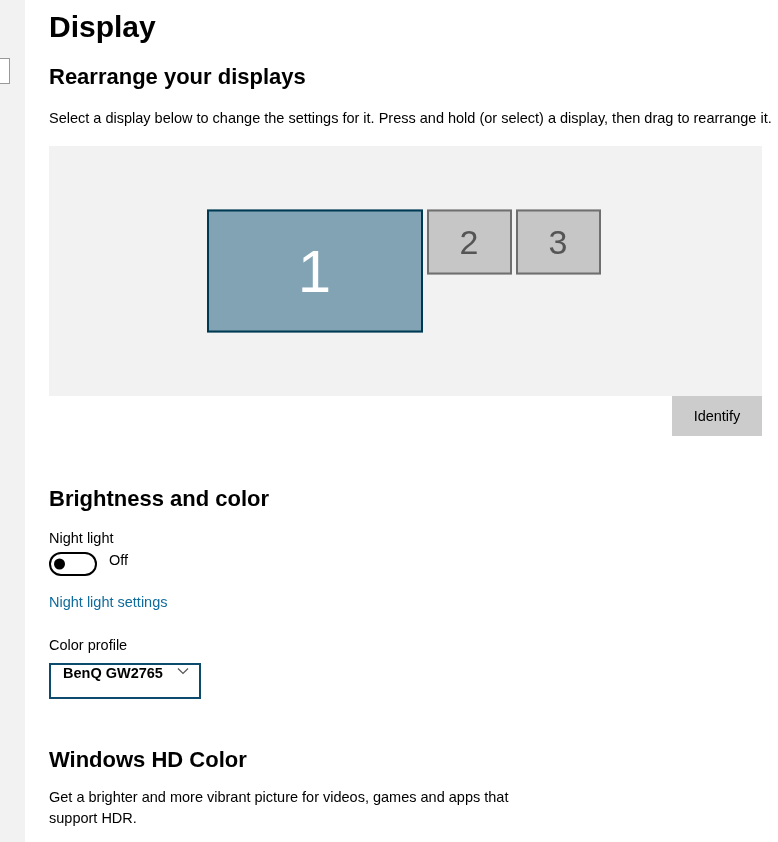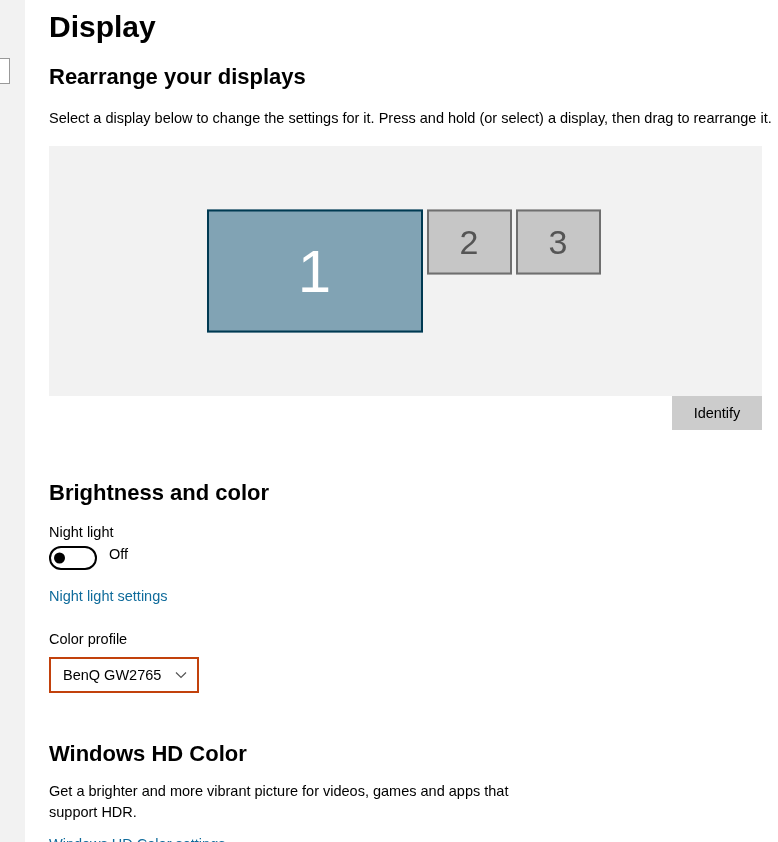--- a/index.html
+++ b/index.html
@@ -96,21 +96,21 @@
     display: flex;
     justify-content: flex-end;
     gap: 20px;
     margin-top: 0;
     margin-right: 12px;
   }
   .win-btn {
     background: #cccccc;
     border: none;
     width: 90px;
-    height: 34px;
+    height: 40px;
     font-size: 14.5px;
     color: #000;
     cursor: pointer;
   }
   .bc-section { margin-top: 50px; }
   .label {
     font-size: 14.5px;
     margin: 18px 0 6px 0;
   }
   .toggle-row {
@@ -142,28 +142,28 @@
   }
   .link {
     font-size: 14.5px;
     color: #0F6B9B;
     cursor: pointer;
     margin: 10px 16px 0 0;
     display: inline-block;
   }
   .select {
     display: inline-flex;
-    align-items: center;
-    border: 2px solid #c2410c;
+    border: 2px solid #0c4a6e;
     height: 32px;
     padding: 0 10px 0 12px;
     font-size: 14.5px;
     cursor: pointer;
     margin-top: 4px;
     gap: 14px;
+    font-weight: bold;
   }
   .chevron {
     width: 12px;
     height: 12px;
     display: inline-block;
   }
   .chevron svg { display: block; }
   .hd-section { margin-top: 48px; }
   .hd-desc {
     font-size: 14.5px;

